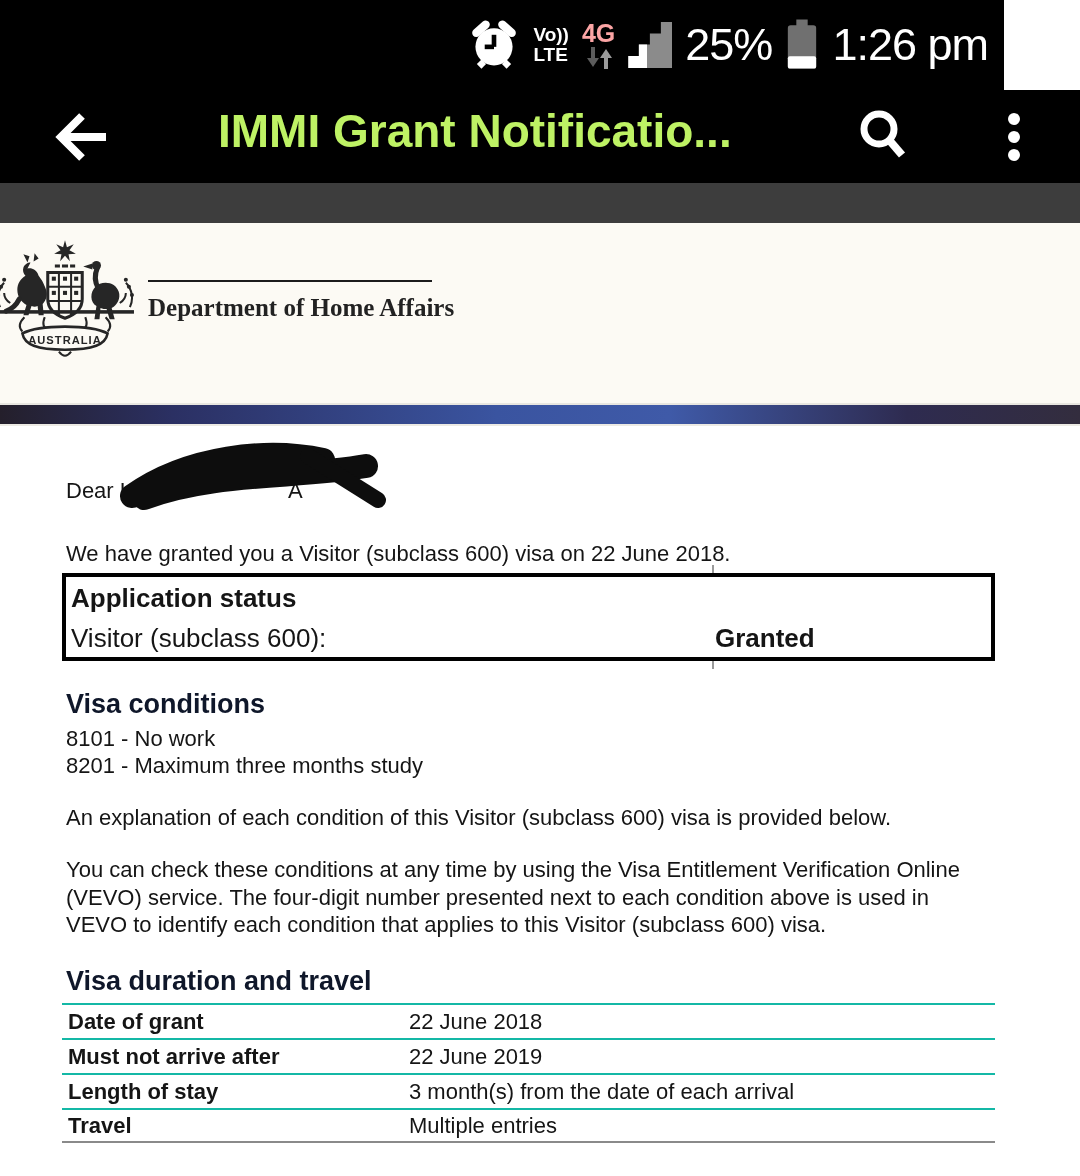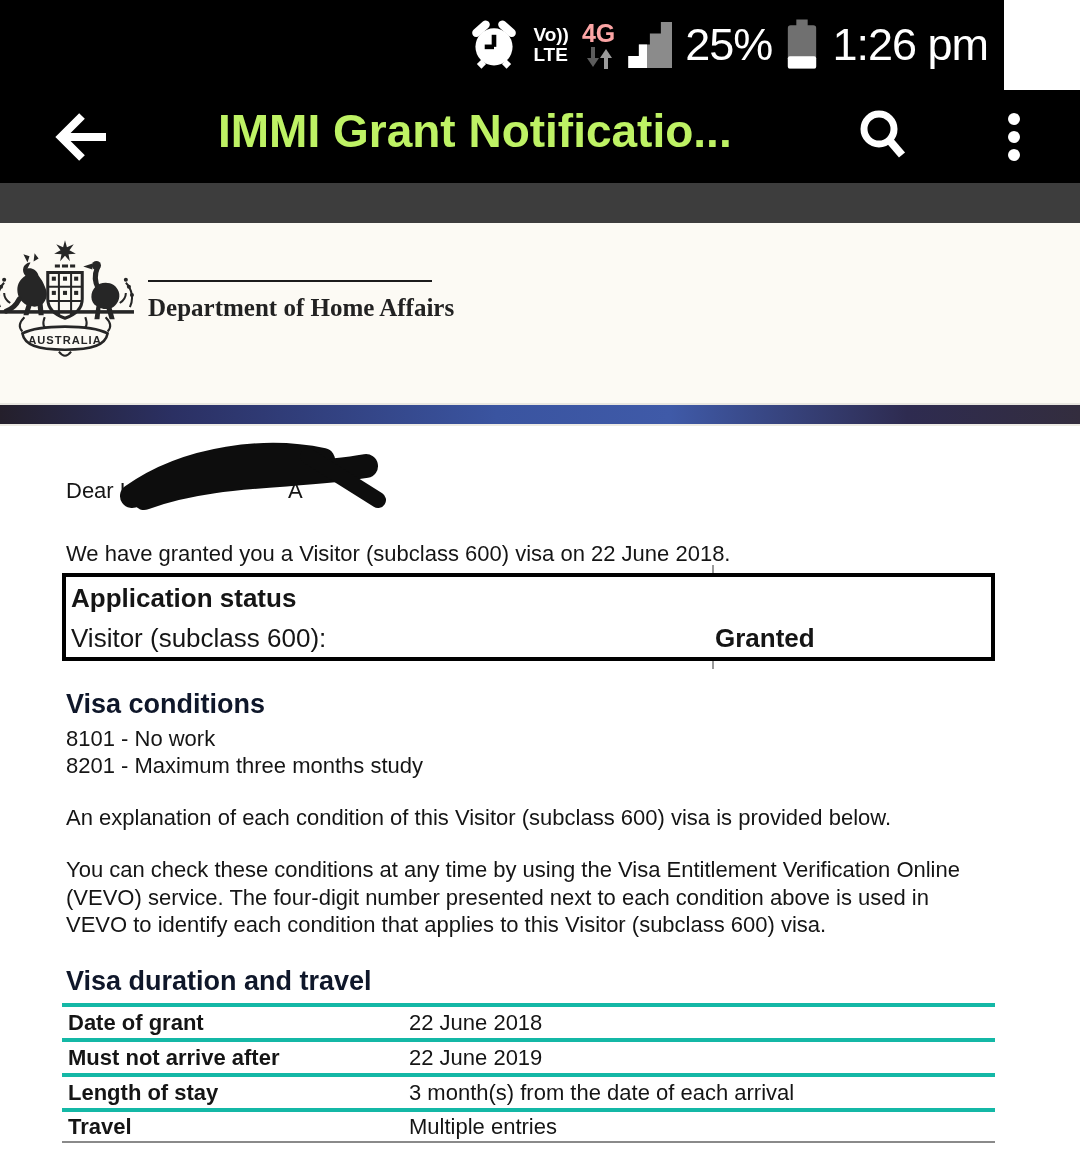--- a/index.html
+++ b/index.html
@@ -56,21 +56,21 @@
 
   .h2 { position:absolute; left:66px; font-size:27px; font-weight:bold; color:#0f172a; }
   .cond-h { top:263px; }
   .cond-0 { left:66px; top:299px; }
   .cond-1 { left:66px; top:326px; }
   .explain { left:66px; top:378px; }
   .vevo { left:66px; top:430px; width:930px; line-height:27.5px; }
   .dur-h { top:540px; }
 
   .dtable { position:absolute; left:62px; top:577px; width:933px; }
-  .drow { display:flex; align-items:center; height:35px; border-top:4px solid #14b8a6; }
+  .drow { display:flex; align-items:center; height:35px; border-top:2px solid #14b8a6; }
   .drow:last-child { border-bottom:2px solid #8a8a8a; }
   .dlabel { width:347px; padding-left:6px; font-weight:bold; font-size:22px; }
   .dvalue { font-size:22px; }
 </style>
 </head>
 <body>
 
 <div class="screen">
 
   <div class="statusbar">

